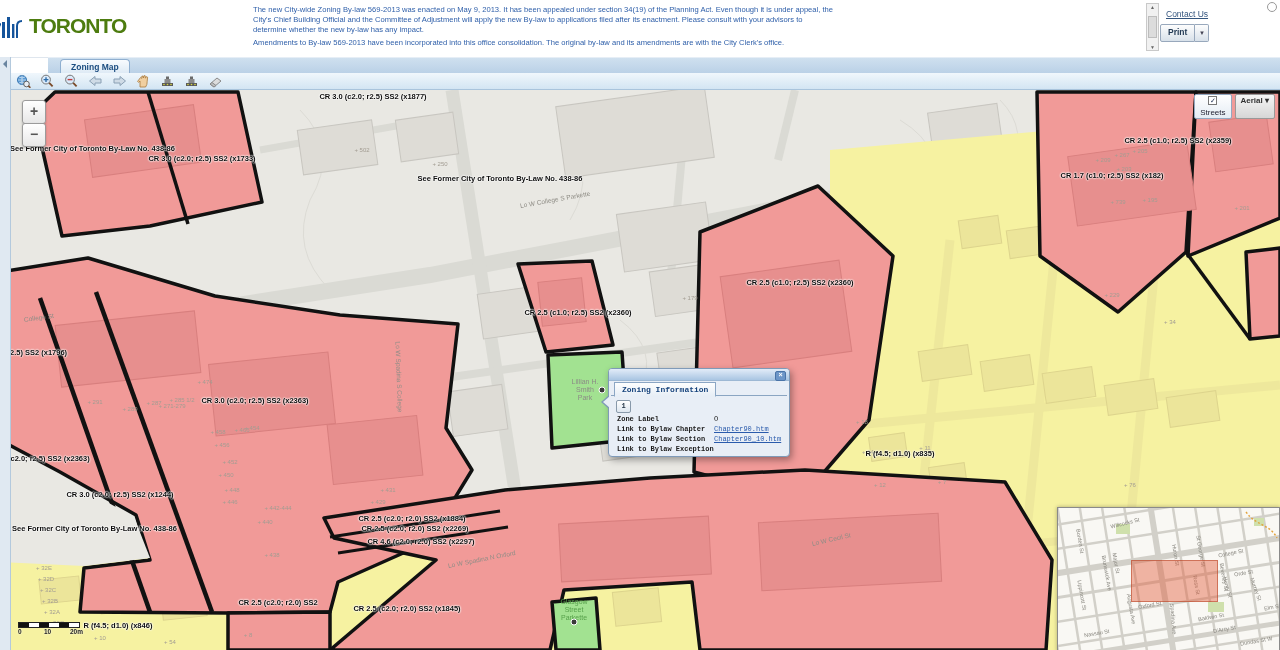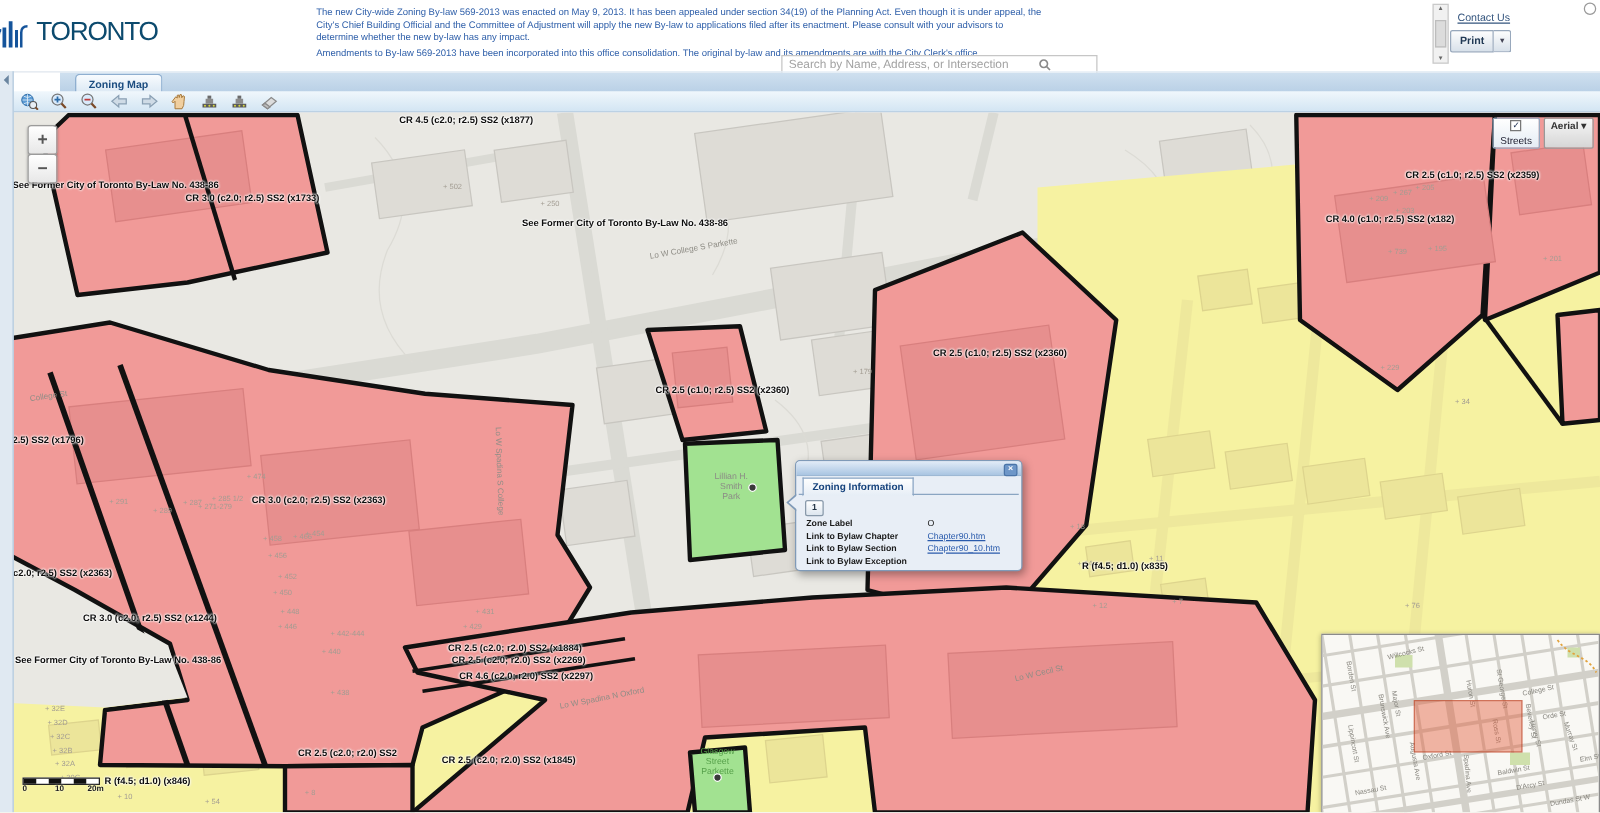--- a/index.html
+++ b/index.html
@@ -1,21 +1,21 @@
 <!DOCTYPE html>
 <html><head>
 <meta charset="utf-8">
 <style>
   html,body{margin:0;padding:0;}
   .app{position:relative;width:1280px;height:650px;overflow:hidden;background:#fff;
        font-family:"Liberation Sans",sans-serif;-webkit-font-smoothing:antialiased;}
   
   .header{position:absolute;left:0;top:0;width:1280px;height:57px;background:#fff;border-bottom:1px solid #dfe6ee;}
   .logo{position:absolute;left:-4px;top:12px;display:flex;align-items:center;gap:3px;}
-  .logo-text{font-size:21px;font-weight:normal;color:#0c4a6e;letter-spacing:-1px;}
+  .logo-text{font-size:21px;font-weight:bold;color:#4d7c0f;letter-spacing:-1px;}
   .hdr-text{position:absolute;left:253px;top:5px;width:585px;}
   .hdr-title{font-size:9.5px;font-weight:bold;color:#1d4f9e;margin:0 0 1px 0;}
   .hdr-body{font-size:7.6px;color:#3060aa;line-height:1.3;margin:0;}
   .hdr-amend{font-size:7.6px;color:#3060aa;line-height:1.3;margin-top:3px;}
   .hdr-amend a, .blue-link{color:#3060aa;cursor:pointer;}
   .search-wrap{position:absolute;left:625px;top:41px;width:253px;height:16px;}
   .search-wrap input{width:100%;height:100%;box-sizing:border-box;border:1px solid #c6c6c6;
        font-size:9.5px;padding:0 0 0 5px;color:#444;font-family:"Liberation Sans",sans-serif;}
   .search-wrap input::placeholder{color:#a2a2a2;}
   .mag{position:absolute;left:206px;top:3px;width:10px;height:10px;}
@@ -65,22 +65,22 @@
   .btn-aerial{background:linear-gradient(#f6f6f6,#d6d6d6);border:1px solid #999;border-radius:2px;
        padding:1px 5px;font-size:8px;font-weight:bold;color:#333;cursor:pointer;}
   .scalebar{position:absolute;left:18px;top:532px;z-index:20;}
   .sb-bar{display:flex;width:60px;height:4px;border:1px solid #222;background:#fff;}
   .sb-bar i{flex:1;}
   .sb-bar i:nth-child(odd){background:#111;}
   .sb-ticks{position:relative;width:66px;height:8px;font-size:6.5px;font-weight:bold;color:#222;
        text-shadow:0 0 2px #fff;}
   .sb-ticks span{position:absolute;top:0;}
   
-  .popup{position:absolute;left:636px;top:278px;width:180px;height:87px;background:#e8eef6;
-       border:1px solid #7f9ab8;border-radius:4px;box-shadow:2px 3px 7px rgba(0,0,0,.35);z-index:50;}
+  .popup{position:absolute;left:608px;top:278px;width:180px;height:87px;background:#e8eef6;
+       border:1px solid #7f9ab8;border-radius:4px;box-shadow:2px 3px 7px rgba(0,0,0,.35);z-index:50;font-family:Liberation Mono, monospace;}
   .popup-head{height:11px;background:linear-gradient(#e2ecf8,#a9c5e2);border-bottom:1px solid #9db8d4;border-radius:3px 3px 0 0;}
   .popup-close{position:absolute;right:3px;top:2px;width:9px;height:8px;background:#6d96c8;border:1px solid #4a74a8;
        border-radius:2px;color:#fff;font-size:7px;line-height:7px;text-align:center;font-weight:bold;cursor:pointer;}
   .popup-rule{position:absolute;left:2px;right:2px;top:26px;border-bottom:1px solid #8aa5c2;}
   .popup-tab{position:absolute;left:5px;top:13px;padding:2px 7px;background:linear-gradient(#fdfefe,#e7eef6);
        border:1px solid #8ba6c4;border-bottom:1px solid #e7eef6;font-size:8px;font-weight:bold;color:#16437c;z-index:2;cursor:pointer;}
   .btn-one{position:absolute;left:7px;top:31px;width:13px;height:11px;background:linear-gradient(#fff,#dde6ef);
        border:1px solid #8899aa;border-radius:2px;font-size:7px;font-weight:bold;color:#234;
        text-align:center;line-height:11px;cursor:pointer;}
   .popup-rows{position:absolute;left:8px;top:45px;right:5px;}
@@ -114,29 +114,20 @@
           <path d="M20,26 L20,14 Q20,8 26,8 L26,10 Q22,10 22,14 L22,26 Z"></path>
           <path d="M2,26 L2,16 Q2,12 5,11 L5,13 Q4,14 4,16 L4,26 Z"></path>
         </g>
       </svg>
       <span class="logo-text">TORONTO</span>
     </div>
     <div class="hdr-text">
       <p class="hdr-body">The new City-wide Zoning By-law 569-2013 was enacted on May 9, 2013. It has been appealed under section 34(19) of the Planning Act. Even though it is under appeal, the City's Chief Building Official and the Committee of Adjustment will apply the new By-law to applications filed after its enactment. Please consult with your advisors to determine whether the new by-law has any impact.</p>
       <div class="hdr-amend"><span>Amendments to By-law 569-2013 have been incorporated into this </span><a class="blue-link">office consolidation</a><span>. The original by-law and its amendments  are with the City Clerk's office.</span></div>
     </div>
-    <div class="search-wrap">
-      <input type="text" placeholder="Search by Name, Address, or Intersection" style="">
-      <span class="mag">
-        <svg width="10" height="10" viewBox="0 0 10 10">
-            <circle cx="4" cy="4" r="3" fill="none" stroke="#8a8a8a" stroke-width="1.3"></circle>
-            <line x1="6.3" y1="6.3" x2="9" y2="9" stroke="#8a8a8a" stroke-width="1.3"></line>
-          </svg>
-      </span>
-    </div>
     <div class="vscroll">
       <span>▲</span>
       <span class="vthumb"></span>
       <span>▼</span>
     </div>
     <a class="contact">Contact Us</a>
     <div class="printgrp">
       <span class="printbtn">Print</span>
       <span class="printdrop">▼</span>
     </div>
@@ -299,26 +290,26 @@
 
       <polygon points="0,354 60,386 134,427 150,468 84,476 0,472" fill="#e9e8e3"></polygon>
 
       <g fill="#a2e291" stroke="#111" stroke-width="3.5" stroke-linejoin="round">
         <polygon points="548,265 622,262 628,350 552,358"></polygon>
         <polygon points="552,512 596,508 600,560 556,560"></polygon>
       </g>
     </svg>
 
     <div id="map-labels">
-        <div class="zlabel" style="left: 373px; top: 6px;">CR 4.5 (c2.0; r2.5) SS2 (x1877)</div>
+        <div class="zlabel" style="left: 373px; top: 6px;">CR 3.0 (c2.0; r2.5) SS2 (x1877)</div>
         <div class="zlabel left" style="left: 10px; top: 58px;">See Former City of Toronto By-Law No. 438-86</div>
         <div class="zlabel" style="left: 186px; top: 68px; padding-left: 32px;">CR 3.0 (c2.0; r2.5) SS2 (x1733)</div>
         <div class="zlabel" style="left: 500px; top: 88px;">See Former City of Toronto By-Law No. 438-86</div>
         <div class="zlabel" style="left: 1178px; top: 50px;">CR 2.5 (c1.0; r2.5) SS2 (x2359)</div>
-        <div class="zlabel" style="left: 1112px; top: 85px;">CR 4.0 (c1.0; r2.5) SS2 (x182)</div>
+        <div class="zlabel" style="left: 1112px; top: 85px;">CR 1.7 (c1.0; r2.5) SS2 (x182)</div>
         <div class="zlabel" style="left: 800px; top: 192px;">CR 2.5 (c1.0; r2.5) SS2 (x2360)</div>
         <div class="zlabel" style="left: 578px; top: 222px;">CR 2.5 (c1.0; r2.5) SS2 (x2360)</div>
         <div class="zlabel left" style="left: 10px; top: 262px;">2.5) SS2 (x1796)</div>
         <div class="zlabel" style="left: 255px; top: 310px;">CR 3.0 (c2.0; r2.5) SS2 (x2363)</div>
         <div class="zlabel left" style="left: 8px; top: 368px;">(c2.0; r2.5) SS2 (x2363)</div>
         <div class="zlabel" style="left: 900px; top: 363px;">R (f4.5; d1.0) (x835)</div>
         <div class="zlabel" style="left: 120px; top: 404px;">CR 3.0 (c2.0; r2.5) SS2 (x1244)</div>
         <div class="zlabel left" style="left: 12px; top: 438px;">See Former City of Toronto By-Law No. 438-86</div>
         <div class="zlabel" style="left: 412px; top: 428px;">CR 2.5 (c2.0; r2.0) SS2 (x1884)</div>
         <div class="zlabel" style="left: 415px; top: 438px;">CR 2.5 (c2.0; r2.0) SS2 (x2269)</div>

